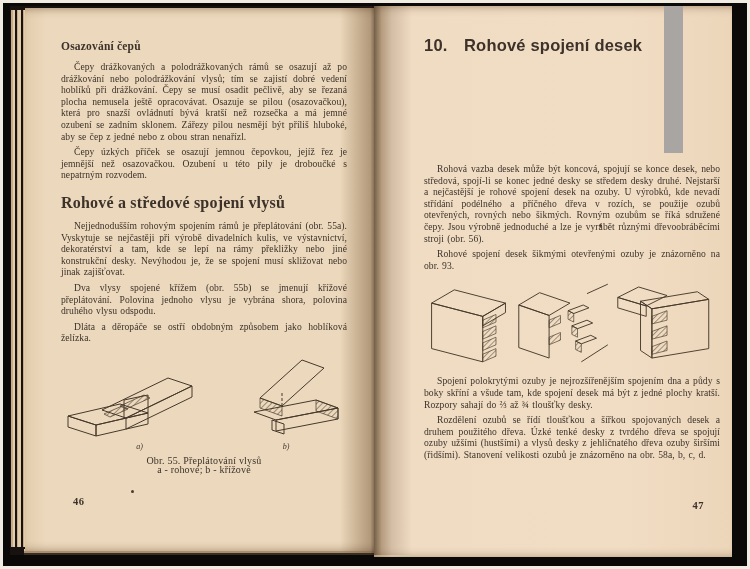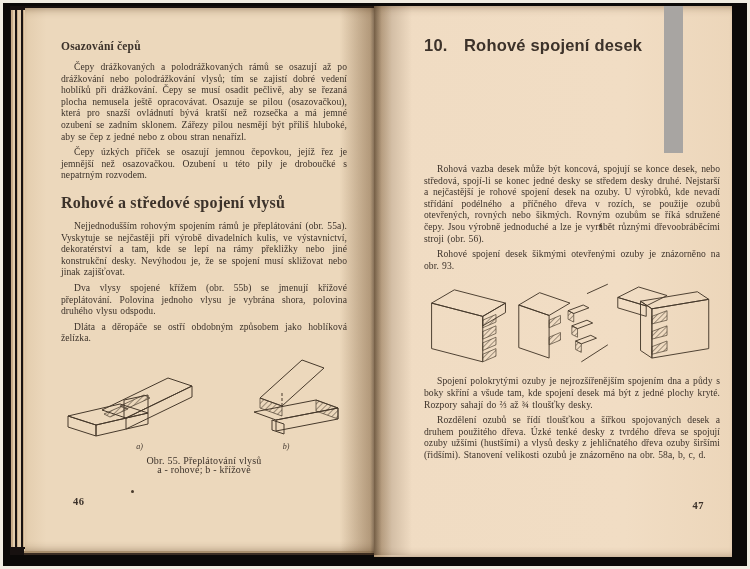--- a/index.html
+++ b/index.html
@@ -182,21 +182,21 @@
             <path d="M4,16 L34,25 L34,36 L4,27 Z"></path>
             <path d="M40,28 L100,18 L100,70 L40,80 Z"></path>
             <path d="M40,28 L100,18 L88,10 L28,20 Z"></path>
             <path d="M28,20 L40,28 L40,80 L28,72 Z"></path>
             <path class="h" d="M40,36 L56,30 L56,40 L40,44 Z"></path>
             <path class="h" d="M40,52 L56,46 L56,56 L40,60 Z"></path>
             <path class="h" d="M40,68 L56,62 L56,72 L40,76 Z"></path>
           </svg>
         </div>
 
-        <p class="bodytxt ind" style="margin-top:10px;">Spojení polokrytými ozuby je nejrozšířenějším spojením dna a půdy s boky skříní a všude tam, kde spojení desek má být z jedné plochy kryté. Rozpory sahají do ⅔ až ¾ tloušťky desky.</p>
+        <p class="bodytxt ind" style="margin-top:10px;">Spojení polokrytými ozuby je nejrozšířenějším spojením dna a půdy s boky skříní a všude tam, kde spojení desek má být z jedné plochy kratší. Rozpory sahají do ⅔ až ¾ tloušťky desky.</p>
         <p class="bodytxt ind">Rozdělení ozubů se řídí tloušťkou a šířkou spojovaných desek a druhem použitého dřeva. Úzké tenké desky z tvrdého dřeva se spojují ozuby užšími (hustšími) a vlysů desky z jehličnatého dřeva ozuby širšími (řidšími). Stanovení velikosti ozubů je znázorněno na obr. 58a, b, c, d.</p>
       </div>
       <div class="pageno r">47</div>
       <div class="speck" style="left:225px;top:218px;"></div>
     </div>
 
     <div class="gutter"></div>
   </div>
   <div class="frame"></div>
 </div>

